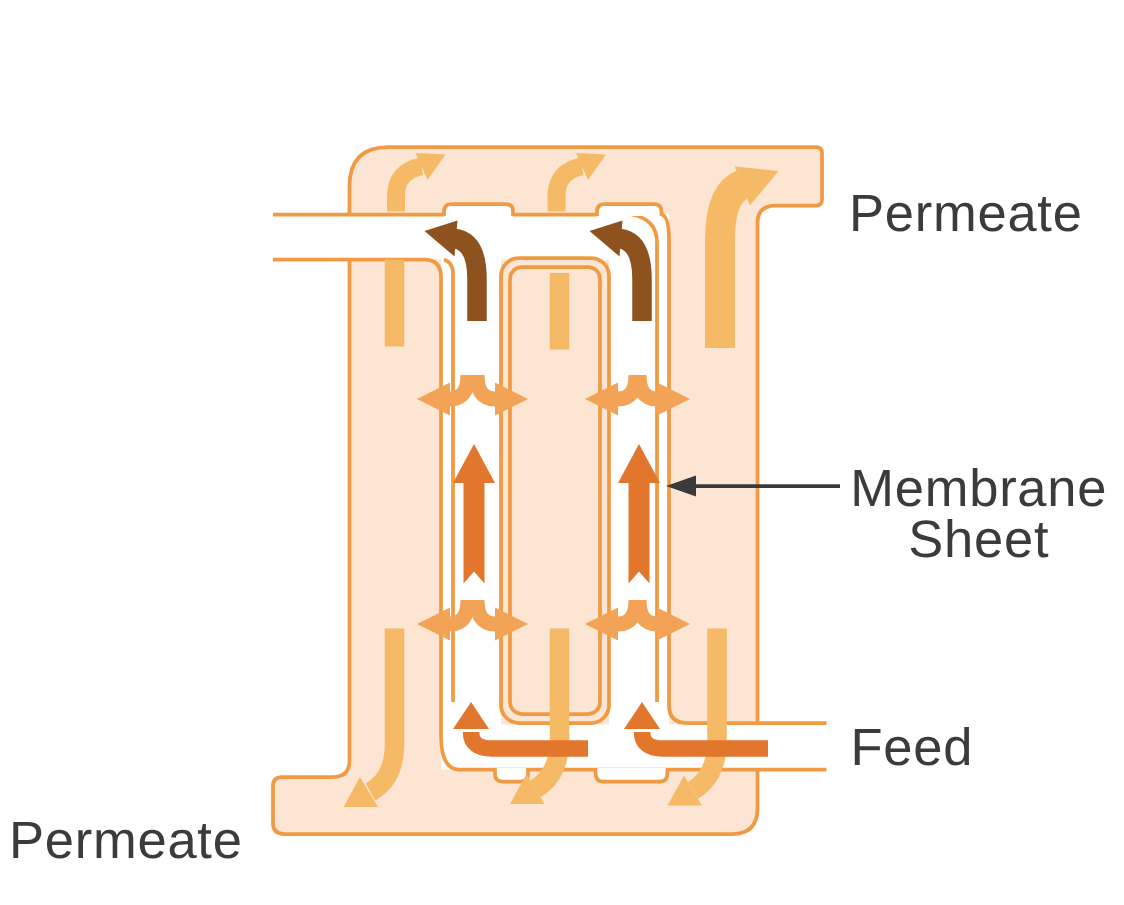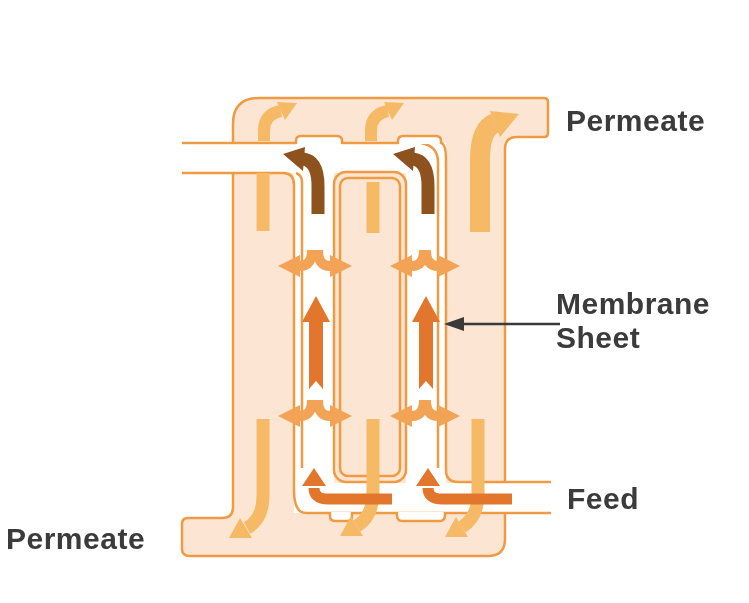--- a/index.html
+++ b/index.html
@@ -3,27 +3,28 @@
 <meta charset="utf-8">
 <style>
   html,body{margin:0;padding:0;background:#fff;}
   .canvas{
     position:relative;width:749px;height:603px;background:var(--background,#fff);
     font-family:"Liberation Sans",sans-serif;overflow:hidden;
   }
   .canvas svg{position:absolute;left:0;top:0;}
   .lbl{
     position:absolute;color:var(--label-text,#3b3b3b);
-    font-size:30px;font-weight:700;letter-spacing:.5px;line-height:34px;
+    font-size:35px;font-weight:400;letter-spacing:.5px;line-height:34px;
     white-space:nowrap;
+    margin-top:22px;
   }
   .lbl-retentate{left:6px;top:140px;}
   .lbl-permeate-top{left:566px;top:104px;}
-  .lbl-membrane{left:556px;top:287px;width:193px;white-space:normal;}
-  .lbl-feed{left:567px;top:482px;text-align:center;}
+  .lbl-membrane{left:556px;top:287px;width:193px;text-align:center;white-space:normal;}
+  .lbl-feed{left:567px;top:460px;text-align:center;}
   .lbl-permeate-bottom{left:6px;top:522px;}
 
   .body-fill{fill:var(--module-fill,#FCE5D2);stroke:var(--module-outline,#F09B44);stroke-width:2.5;}
   .white-fill{fill:#ffffff;stroke:none;}
   .borderline{fill:none;stroke:var(--module-outline,#F09B44);stroke-width:2.5;}
   .bump{fill:#ffffff;stroke:var(--module-outline,#F09B44);stroke-width:2.5;}
   .light-stroke{fill:none;stroke:var(--permeate-flow,#F6BA67);stroke-width:13;}
   .light-stroke.big{stroke-width:20;}
   .light-stroke.thin{stroke-width:12;}
   .light-fill{fill:var(--permeate-flow,#F6BA67);stroke:none;}

